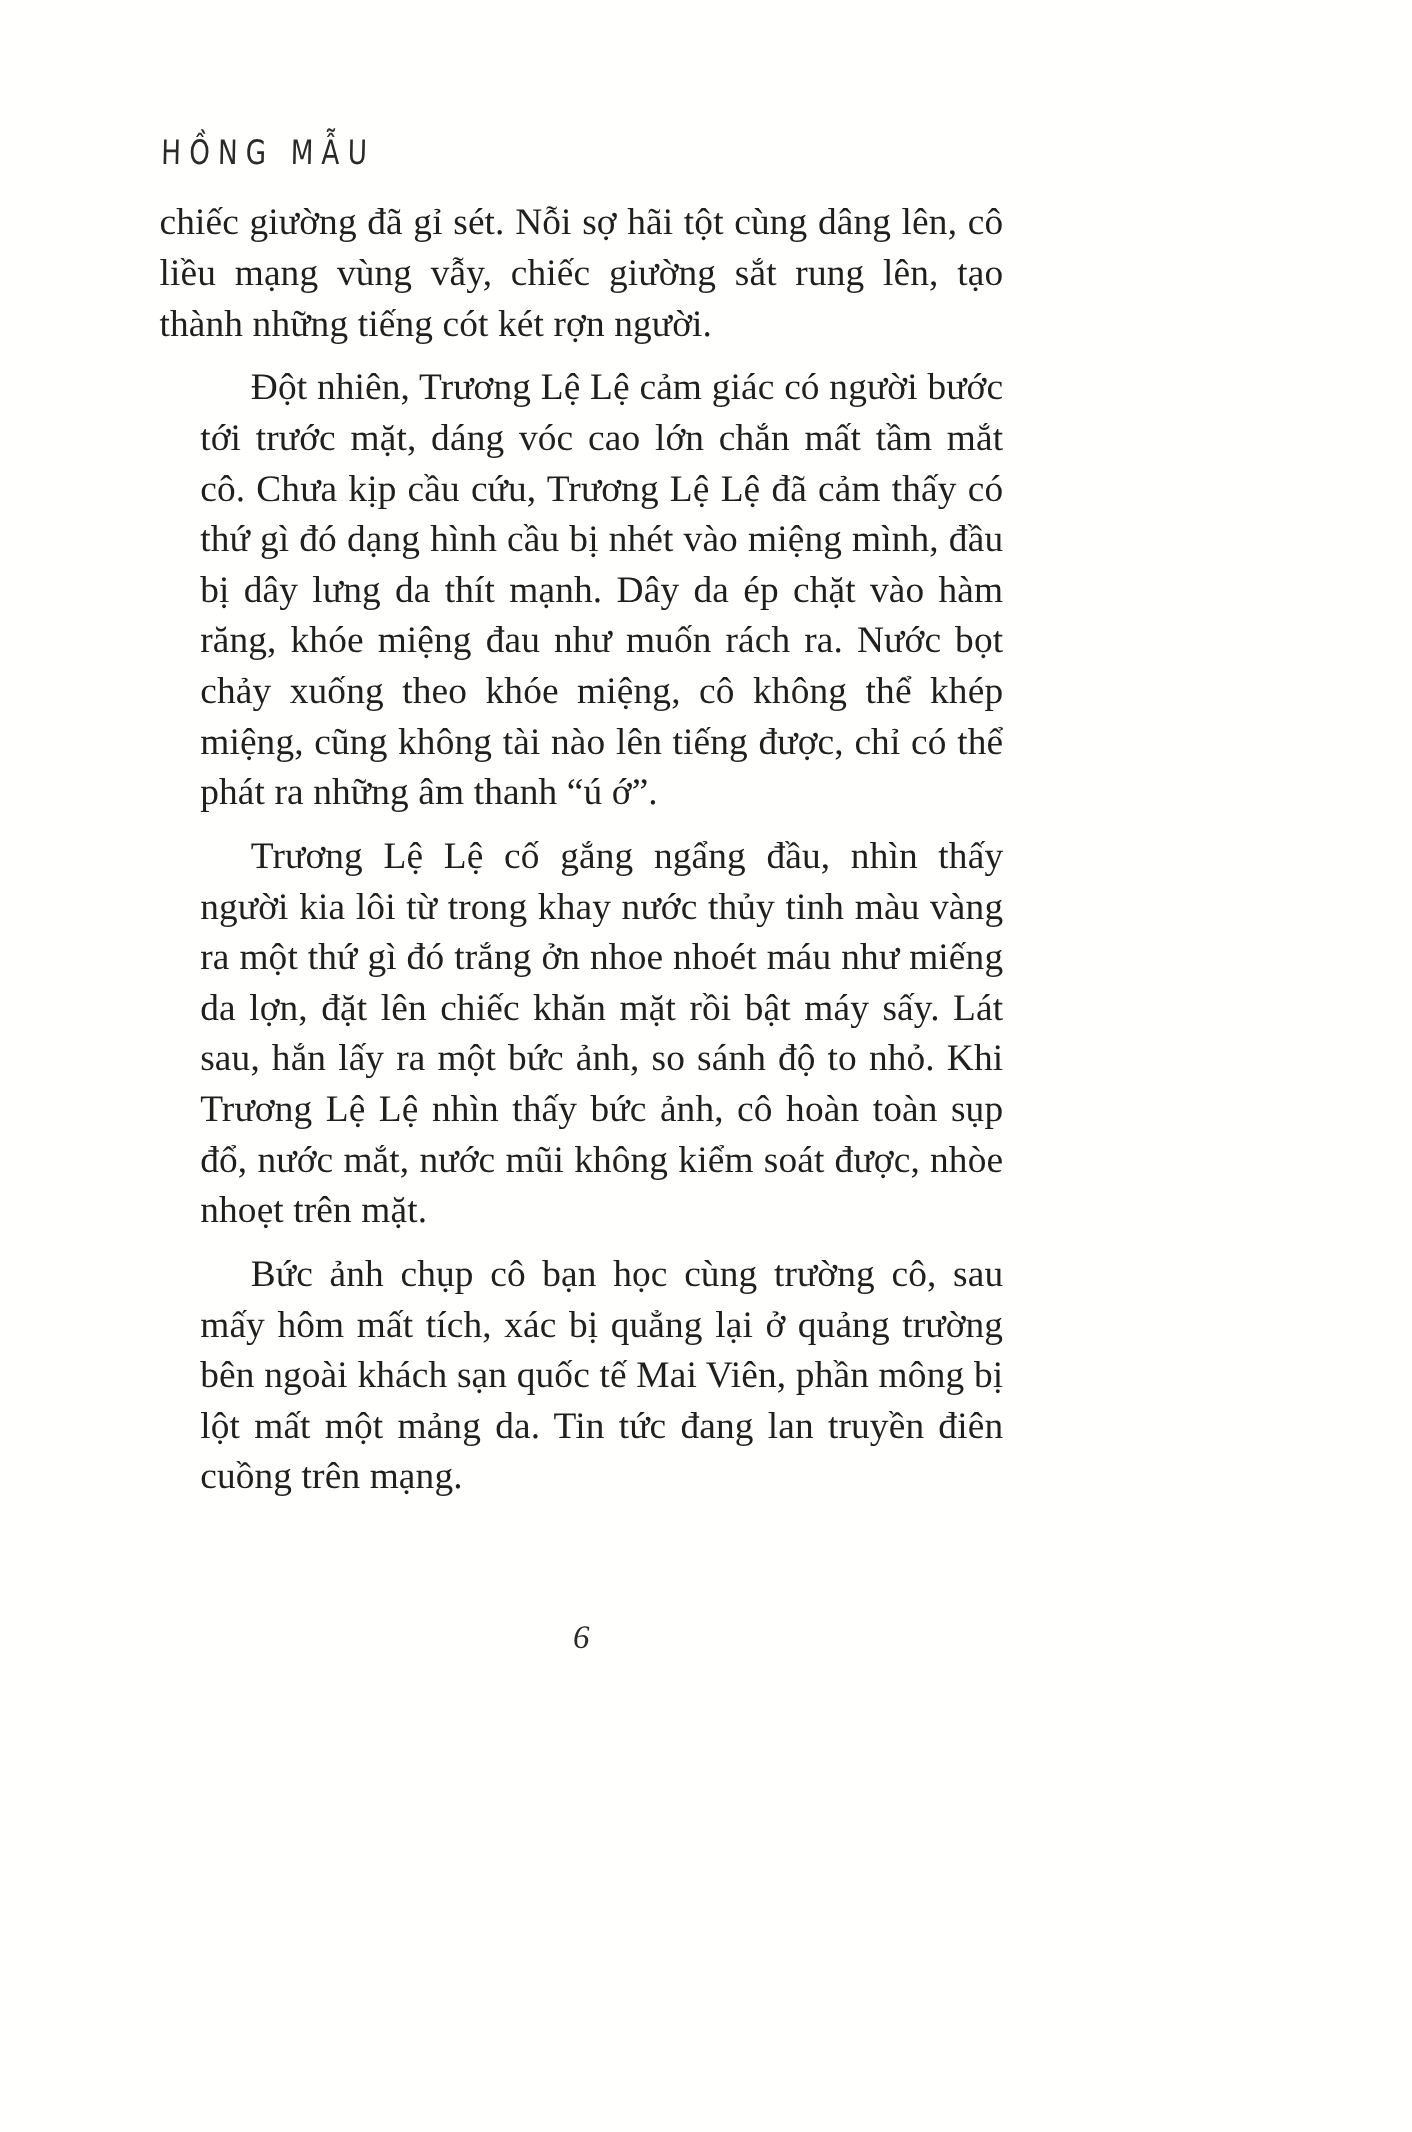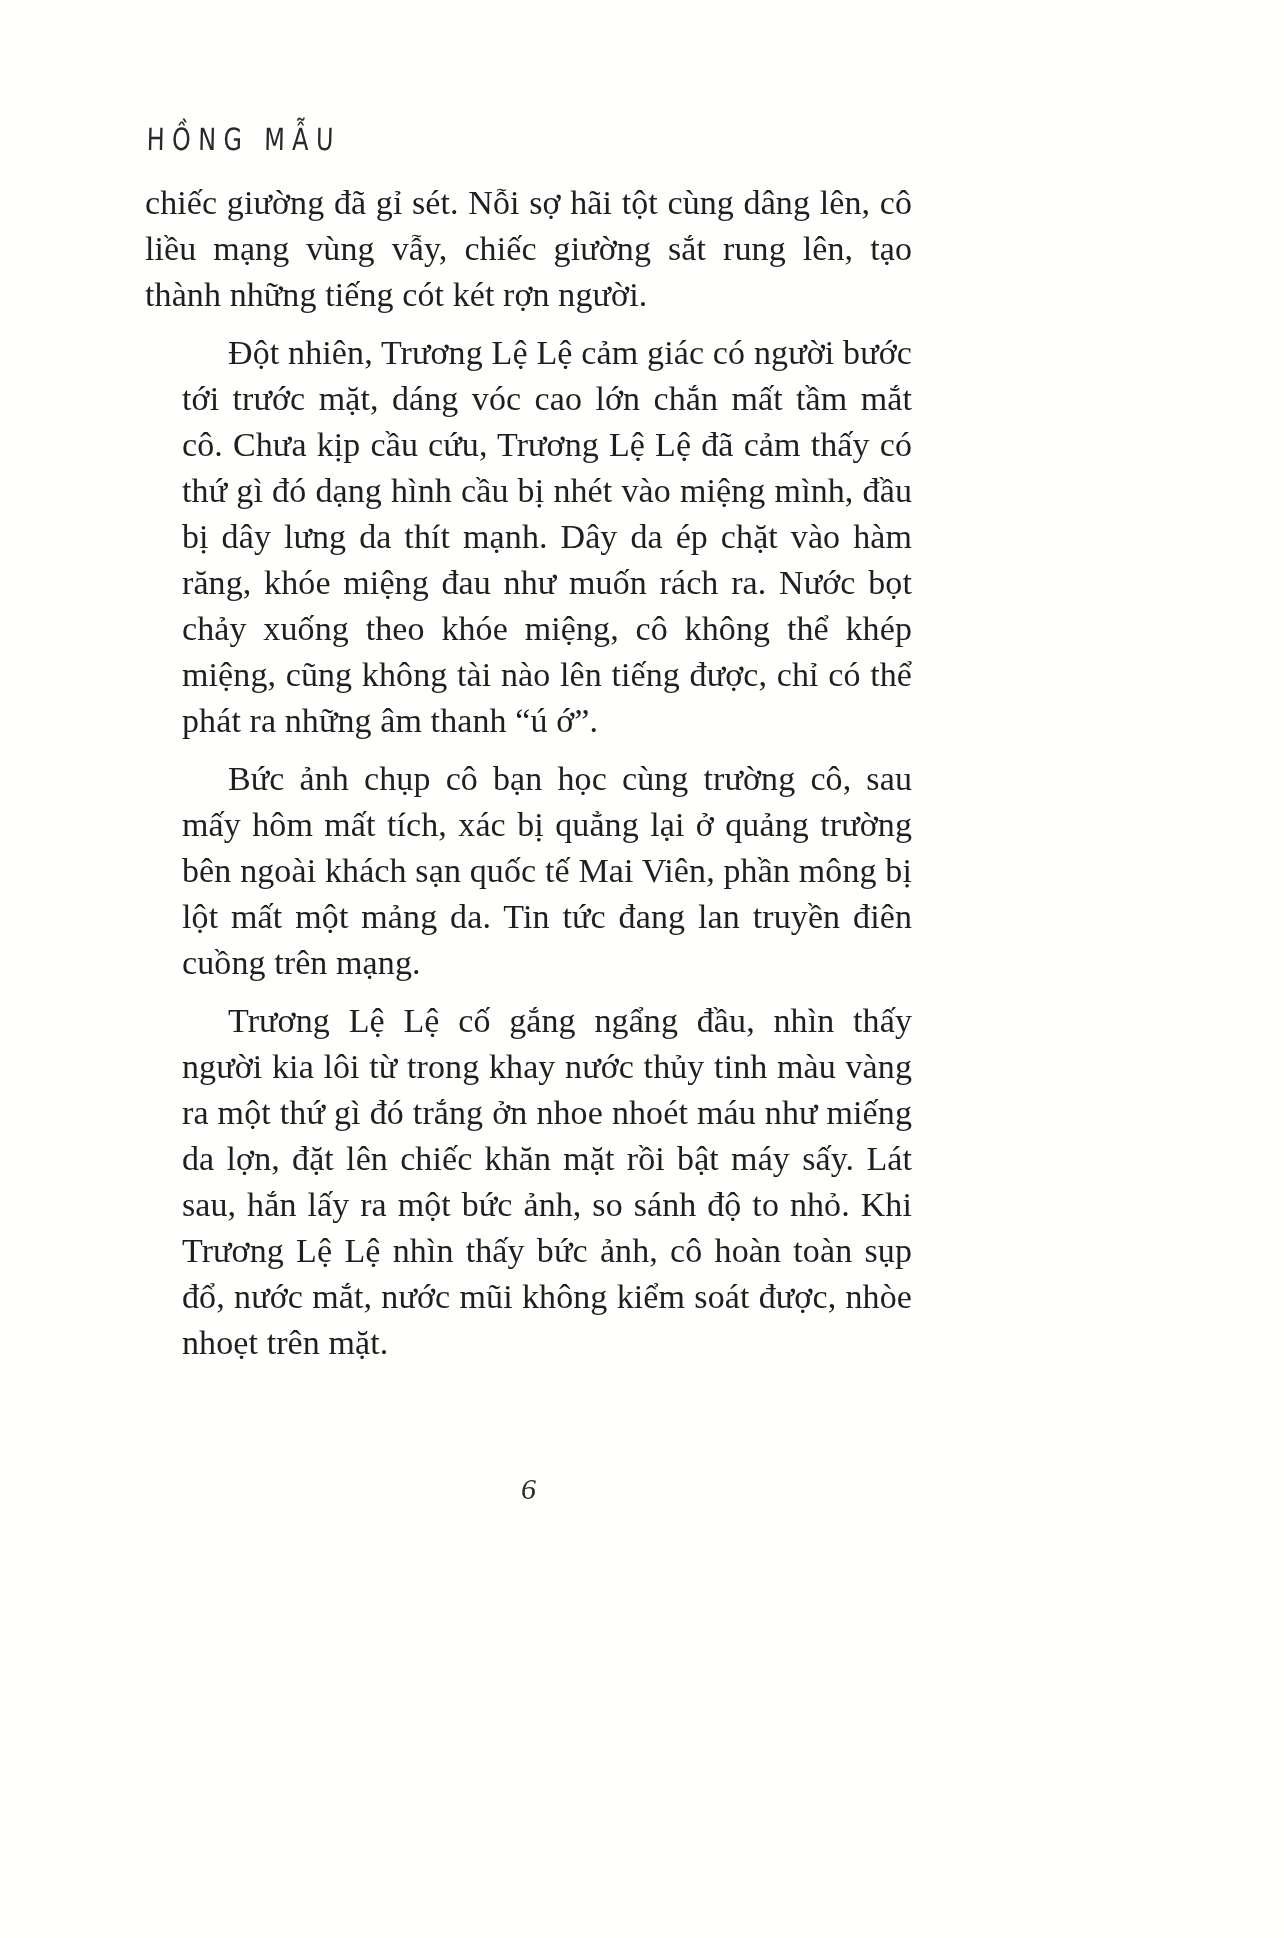--- a/index.html
+++ b/index.html
@@ -63,19 +63,19 @@
 </head>
 <body>
 
 <div class="page">
 
   <div class="running-head">HỒNG MẪU</div>
 
   <div class="text-block">
     <p class="para">chiếc giường đã gỉ sét. Nỗi sợ hãi tột cùng dâng lên, cô liều mạng vùng vẫy, chiếc giường sắt rung lên, tạo thành những tiếng cót két rợn người.</p>
     <p class="para indent">Đột nhiên, Trương Lệ Lệ cảm giác có người bước tới trước mặt, dáng vóc cao lớn chắn mất tầm mắt cô. Chưa kịp cầu cứu, Trương Lệ Lệ đã cảm thấy có thứ gì đó dạng hình cầu bị nhét vào miệng mình, đầu bị dây lưng da thít mạnh. Dây da ép chặt vào hàm răng, khóe miệng đau như muốn rách ra. Nước bọt chảy xuống theo khóe miệng, cô không thể khép miệng, cũng không tài nào lên tiếng được, chỉ có thể phát ra những âm thanh “ú ớ”.</p>
+    <p class="para indent">Trương Lệ Lệ cố gắng ngẩng đầu, nhìn thấy người kia lôi từ trong khay nước thủy tinh màu vàng ra một thứ gì đó trắng ởn nhoe nhoét máu như miếng da lợn, đặt lên chiếc khăn mặt rồi bật máy sấy. Lát sau, hắn lấy ra một bức ảnh, so sánh độ to nhỏ. Khi Trương Lệ Lệ nhìn thấy bức ảnh, cô hoàn toàn sụp đổ, nước mắt, nước mũi không kiểm soát được, nhòe nhoẹt trên mặt.</p>
     <p class="para indent">Bức ảnh chụp cô bạn học cùng trường cô, sau mấy hôm mất tích, xác bị quẳng lại ở quảng trường bên ngoài khách sạn quốc tế Mai Viên, phần mông bị lột mất một mảng da. Tin tức đang lan truyền điên cuồng trên mạng.</p>
-    <p class="para indent">Trương Lệ Lệ cố gắng ngẩng đầu, nhìn thấy người kia lôi từ trong khay nước thủy tinh màu vàng ra một thứ gì đó trắng ởn nhoe nhoét máu như miếng da lợn, đặt lên chiếc khăn mặt rồi bật máy sấy. Lát sau, hắn lấy ra một bức ảnh, so sánh độ to nhỏ. Khi Trương Lệ Lệ nhìn thấy bức ảnh, cô hoàn toàn sụp đổ, nước mắt, nước mũi không kiểm soát được, nhòe nhoẹt trên mặt.</p>
   </div>
 
   <div class="page-number">6</div>
 
 </div>
 
 </body></html>

